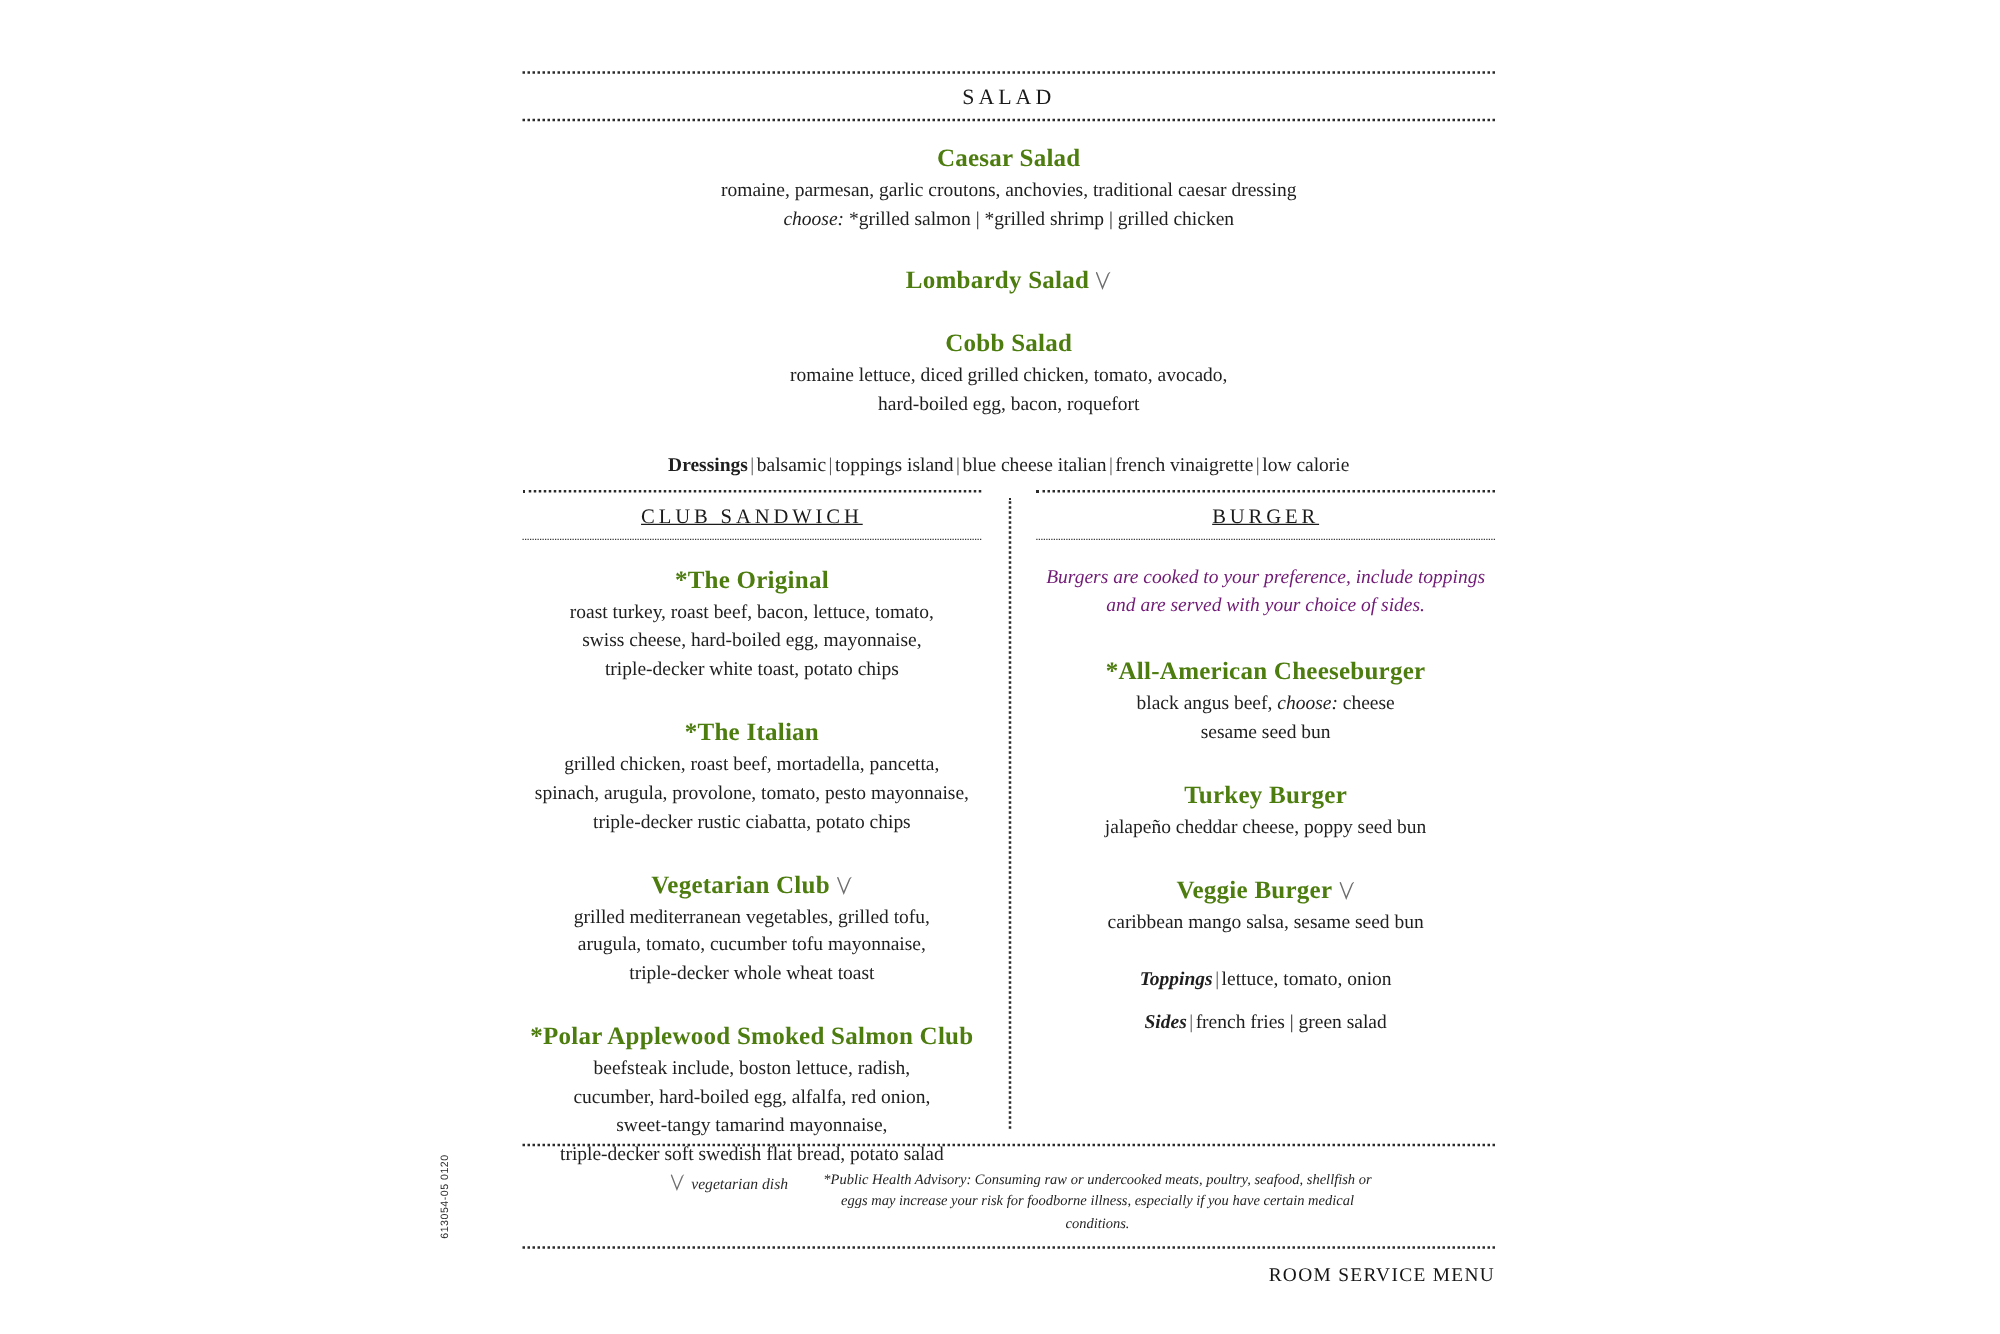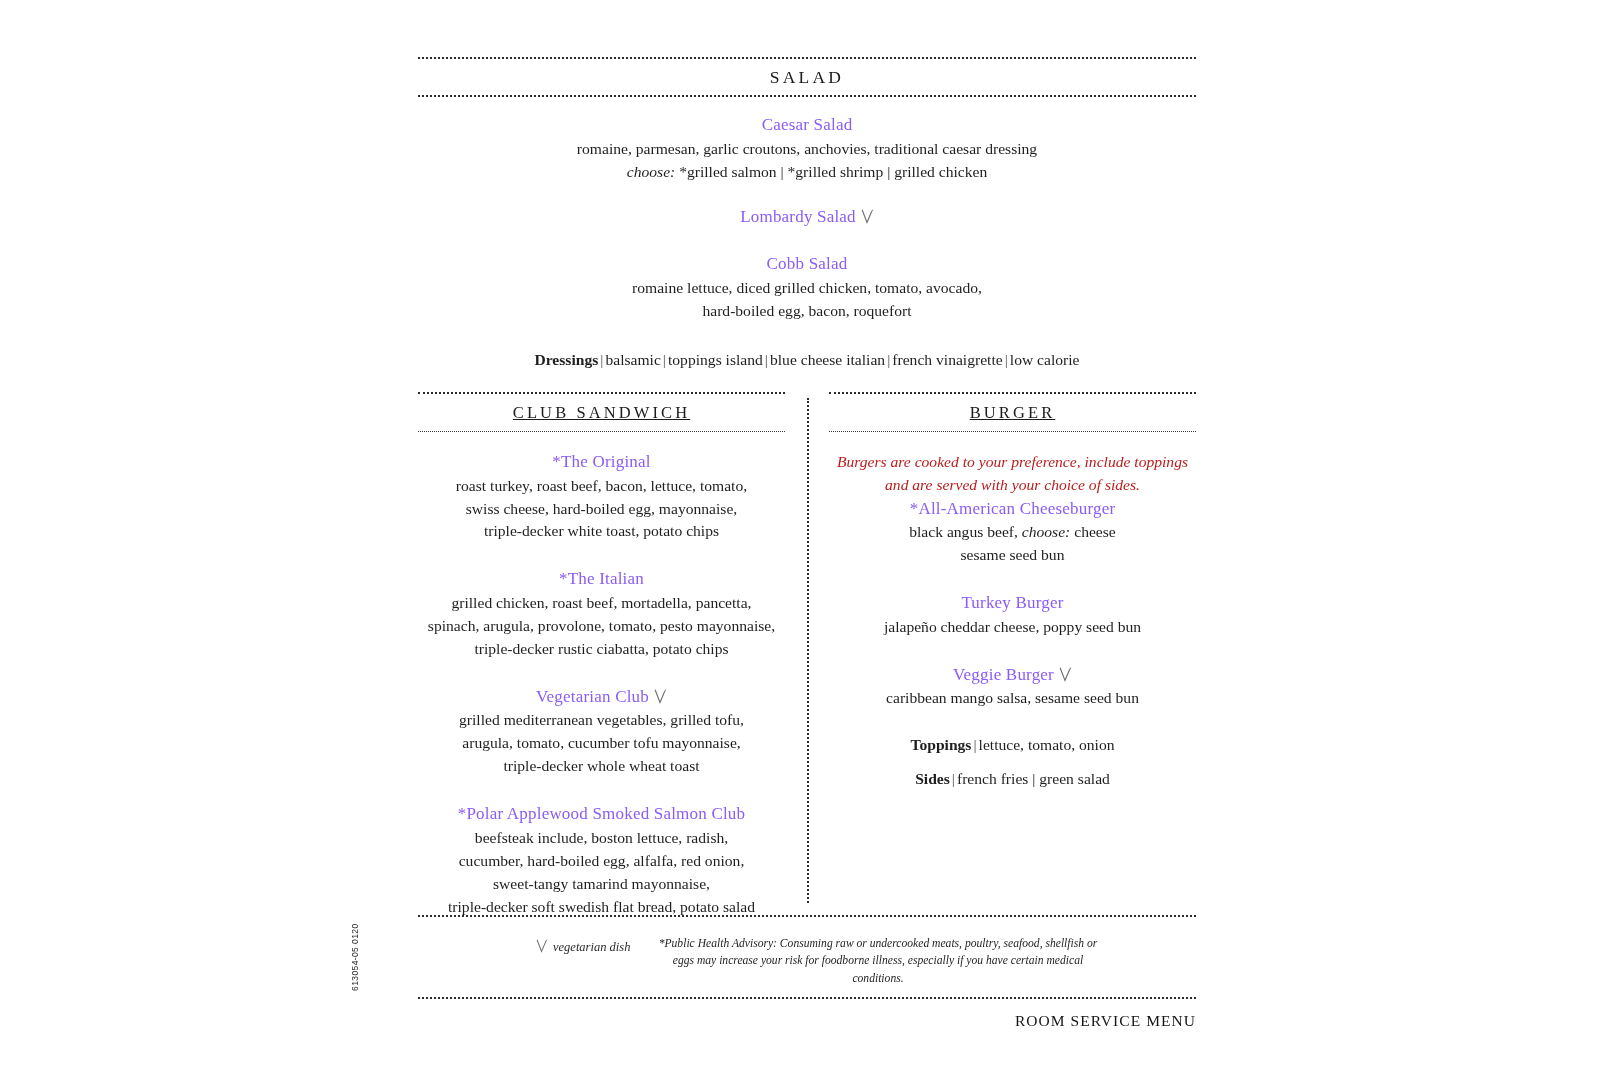--- a/index.html
+++ b/index.html
@@ -58,24 +58,24 @@
     padding-top: 16px;
   }
 
   .item {
     text-align: center;
     margin-bottom: 0;
   }
   .item + .item { margin-top: 22px; }
 
   .item-name {
-    font-weight: normal;
-    font-size: 17px;
+    font-weight: bold;
+    font-size: 20px;
     letter-spacing: .2px;
-    color: #8b5cf6;
+    color: #4d7c0f;
     line-height: 1.45;
   }
   .item-desc {
     font-size: 15.6px;
     line-height: 1.47;
     color: #1f1f1f;
   }
   .item-desc .it { font-style: italic; }
 
   .veg-mark {
@@ -128,30 +128,31 @@
   }
   .col-body { padding-top: 18px; }
 
   .col .item + .item { margin-top: 24px; }
 
   .intro-italic {
     text-align: center;
     font-style: italic;
     font-size: 15.6px;
     line-height: 1.5;
-    color: #b91c1c;
+    color: #701a75;
+    margin-bottom: 26px;
   }
 
   .choice-line {
     text-align: center;
     font-size: 15.6px;
     color: #1f1f1f;
     margin-top: 26px;
   }
-  .choice-line b { font-weight: bold; }
+  .choice-line b { font-weight: bold; font-style: italic; }
 
   
   .footer {
     position: absolute;
     left: 418px;
     top: 915px;
     width: 778px;
   }
   .footer-inner {
     display: flex;

